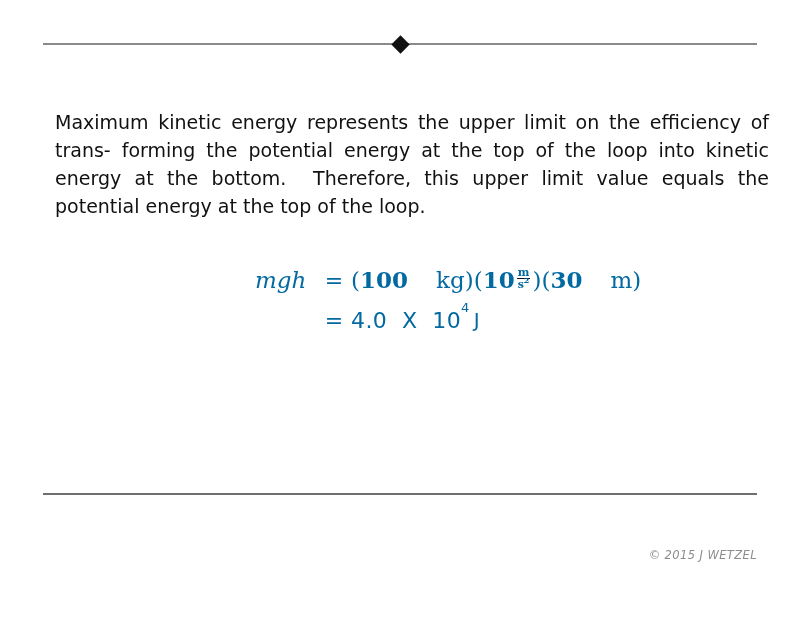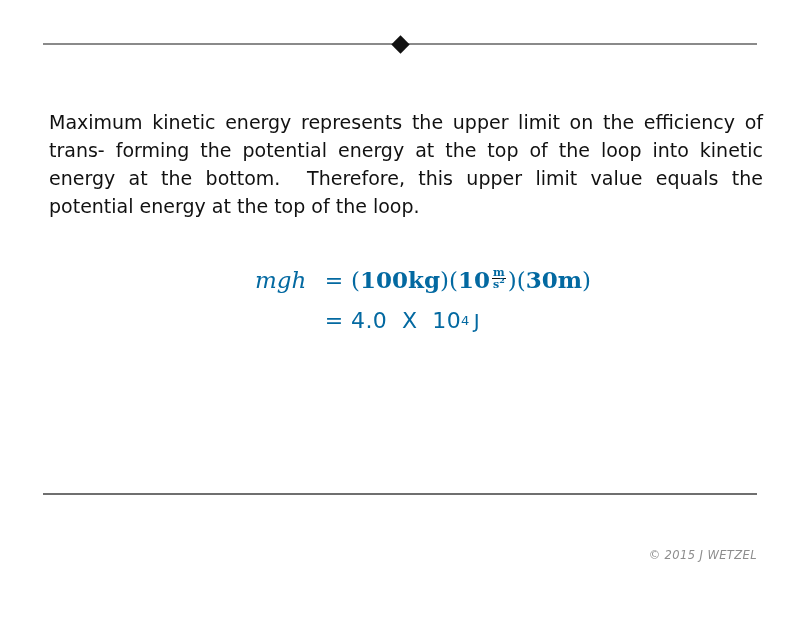--- a/index.html
+++ b/index.html
@@ -70,21 +70,21 @@
     border-radius: 50%;
     font-size: 14px;
     font-weight: bold;
     line-height: 1;
     box-sizing: border-box;
   }
 
   
   .body-text {
     position: absolute;
-    left: 49px;
+    left: 55px;
     top: 108px;
     width: 714px;
     font-size: 19px;
     line-height: 28px;
     text-align: justify;
     text-align-last: left;
     hyphens: manual;
   }
   .body-text .sentence-gap {
     white-space: pre;
@@ -119,21 +119,22 @@
   .eq-rhs-serif {
     font-family: "DejaVu Serif", serif;
     font-size: 23px;
     display: flex;
     align-items: center;
   }
   .b {
     font-weight: bold;
   }
   .unit-serif {
-    font-weight: bold;
+    font-weight: normal;
+    margin-left: 28px;
   }
   
   .frac {
     display: inline-flex;
     flex-direction: column;
     align-items: center;
     justify-content: center;
     font-size: 11px;
     font-weight: bold;
     line-height: 1.02;
@@ -153,21 +154,21 @@
     font-size: 8px;
     vertical-align: super;
     line-height: 0;
   }
 
   .eq-rhs-sans {
     font-family: "DejaVu Sans", sans-serif;
     font-size: 22px;
     letter-spacing: 0.4px;
     display: flex;
-    align-items: center;
+    align-items: flex-start;
   }
   .eq-rhs-sans .sp {
     white-space: pre;
   }
   .eq-rhs-sans sup {
     font-size: 13px;
     vertical-align: super;
     line-height: 0;
   }
   .eq-unit-j {

